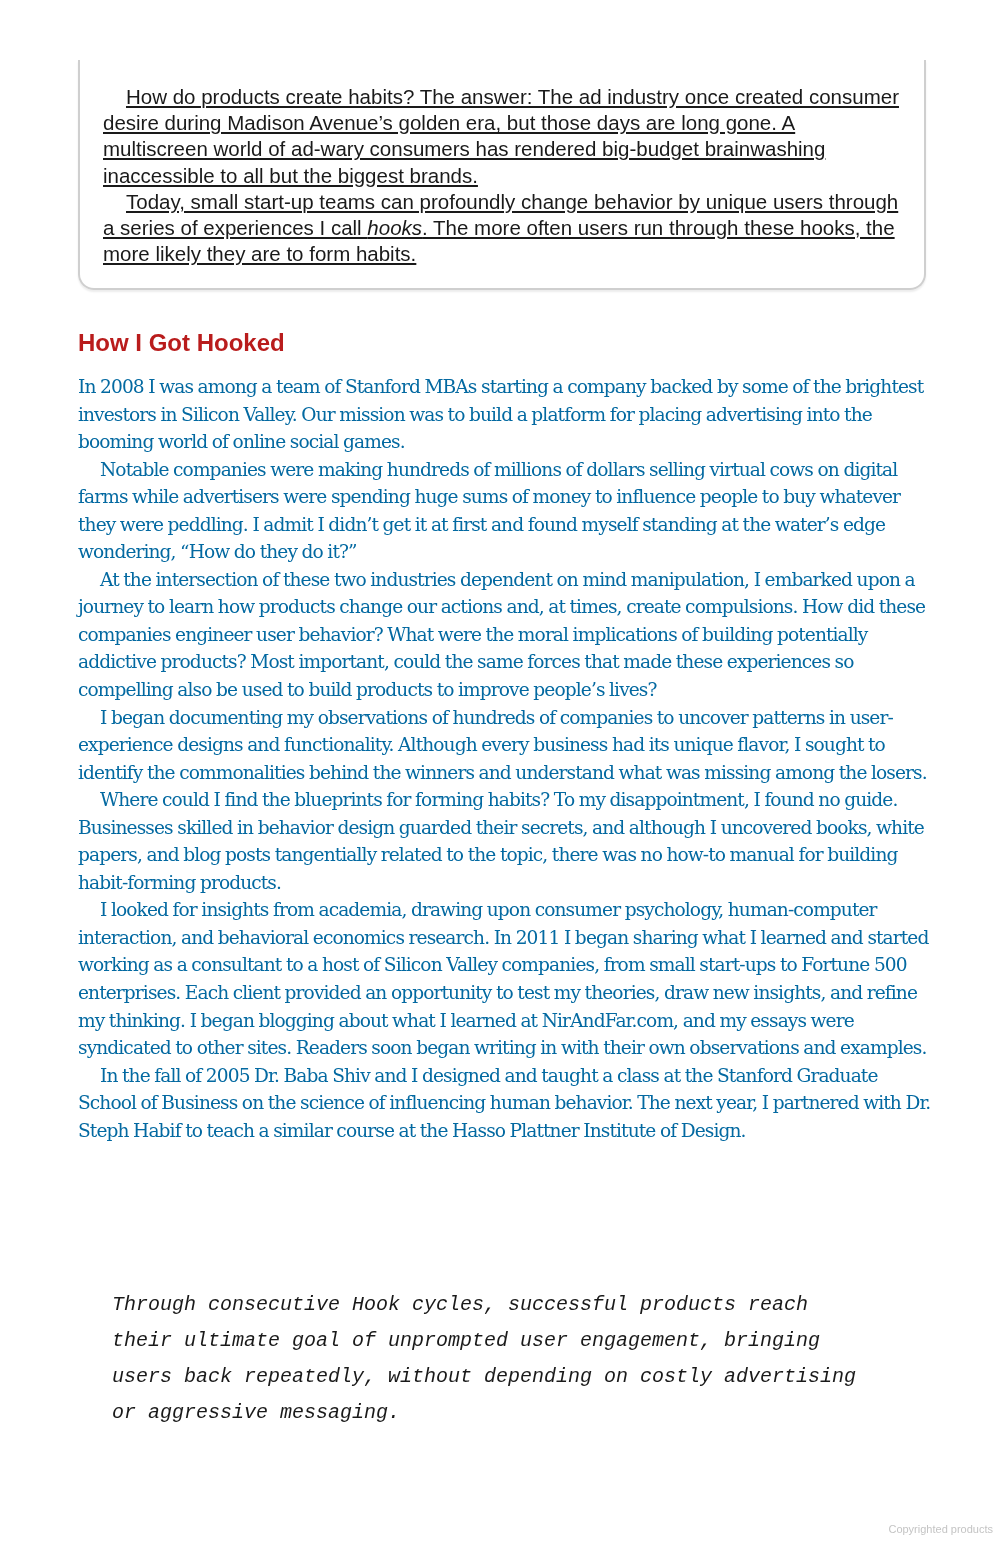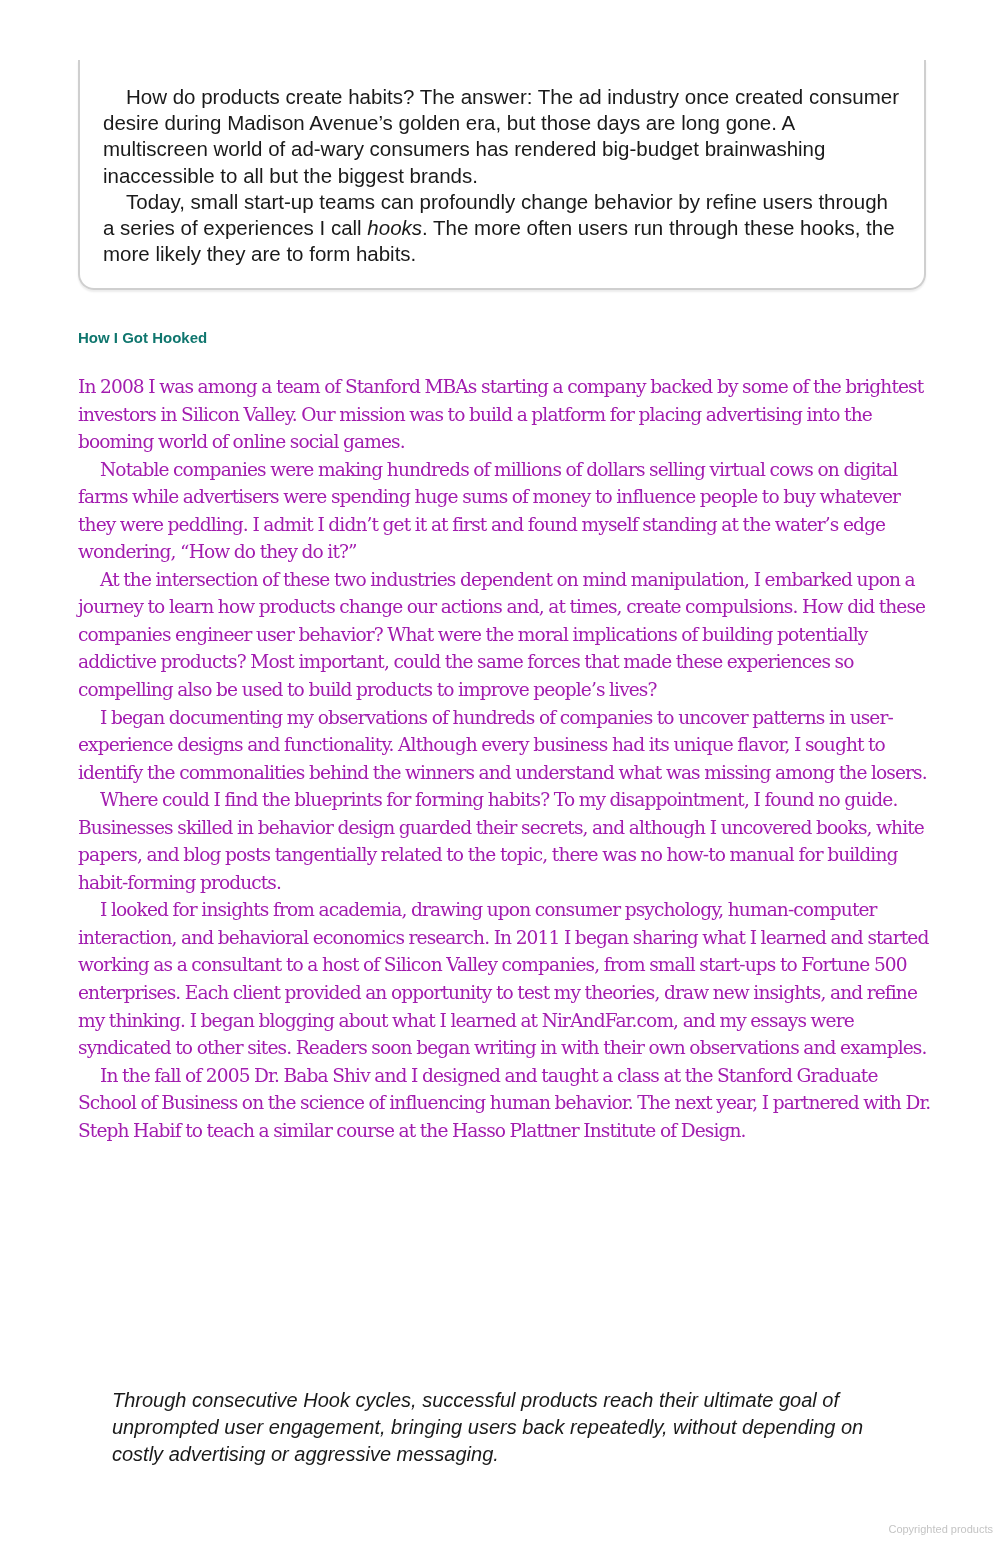--- a/index.html
+++ b/index.html
@@ -6,48 +6,48 @@
   body { width: 1005px; height: 1553px; position: relative; overflow: hidden; color: #1a1a1a; }
   .callout {
     position: absolute; left: 78px; top: 60px; width: 848px; height: 230px;
     border: 2px solid #cfcfcf; border-top: none; border-radius: 0 0 16px 16px;
     box-sizing: border-box; box-shadow: 0 2px 2px rgba(0,0,0,0.08);
   }
   .callout-text {
     position: absolute; left: 103px; top: 84px; width: 800px;
     font-family: "Liberation Sans", sans-serif; font-size: 20.5px; line-height: 26.2px; color: #1a1a1a;
   }
-  .callout-text p { margin: 0; text-indent: 23px; }
+  .callout-text p { margin: 0; text-indent: 23px; text-decoration: underline; }
   .heading {
     position: absolute; left: 78px; top: 329px; margin: 0;
-    font-family: "Liberation Sans", sans-serif; font-weight: bold; font-size: 15px; color: #0f766e;
+    font-family: "Liberation Sans", sans-serif; font-weight: bold; font-size: 24px; color: #b91c1c;
   }
   .body-text {
     position: absolute; left: 78px; top: 373px; width: 860px;
-    font-family: "DejaVu Serif", serif; font-size: 18.6px; line-height: 27.55px; color: #a21caf;
+    font-family: "DejaVu Serif", serif; font-size: 18.6px; line-height: 27.55px; color: #0369a1;
     letter-spacing: -0.9px; word-spacing: -0.5px;
   }
   .body-text p { margin: 0; text-indent: 22px; }
   .body-text p.first { text-indent: 0; }
   .pullquote {
-    position: absolute; left: 112px; top: 1387px; width: 760px; margin: 0;
-    font-family: Liberation Sans, sans-serif; font-style: italic; font-size: 20px; line-height: 27px; color: #1a1a1a;
+    position: absolute; left: 112px; top: 1287px; width: 760px; margin: 0;
+    font-family: Liberation Mono, monospace; font-style: italic; font-size: 20px; line-height: 36px; color: #1a1a1a;
   }
   .footer {
     position: absolute; right: 12px; top: 1523px;
     font-family: "Liberation Sans", sans-serif; font-size: 11px; color: #c4c4c4;
   }
 </style>
 </head>
 <body>
 
 <div class="callout"></div>
 <div class="callout-text">
   <p>How do products create habits? The answer: The ad industry once created consumer desire during Madison Avenue’s golden era, but those days are long gone. A multiscreen world of ad-wary consumers has rendered big-budget brainwashing inaccessible to all but the biggest brands.</p>
-  <p><span>Today, small start-up teams can profoundly change behavior by refine users through a series of experiences I call </span><em>hooks</em><span>. The more often users run through these hooks, the more likely they are to form habits.</span></p>
+  <p><span>Today, small start-up teams can profoundly change behavior by unique users through a series of experiences I call </span><em>hooks</em><span>. The more often users run through these hooks, the more likely they are to form habits.</span></p>
 </div>
 
 <h2 class="heading">How I Got Hooked</h2>
 
 <div class="body-text">
   <p class="first">In 2008 I was among a team of Stanford MBAs starting a company backed by some of the brightest investors in Silicon Valley. Our mission was to build a platform for placing advertising into the booming world of online social games.</p>
   <p>Notable companies were making hundreds of millions of dollars selling virtual cows on digital farms while advertisers were spending huge sums of money to influence people to buy whatever they were peddling. I admit I didn’t get it at first and found myself standing at the water’s edge wondering, “How do they do it?”</p>
   <p>At the intersection of these two industries dependent on mind manipulation, I embarked upon a journey to learn how products change our actions and, at times, create compulsions. How did these companies engineer user behavior? What were the moral implications of building potentially addictive products? Most important, could the same forces that made these experiences so compelling also be used to build products to improve people’s lives?</p>
   <p>I began documenting my observations of hundreds of companies to uncover patterns in user-experience designs and functionality. Although every business had its unique flavor, I sought to identify the commonalities behind the winners and understand what was missing among the losers.</p>
   <p>Where could I find the blueprints for forming habits? To my disappointment, I found no guide. Businesses skilled in behavior design guarded their secrets, and although I uncovered books, white papers, and blog posts tangentially related to the topic, there was no how-to manual for building habit-forming products.</p>

